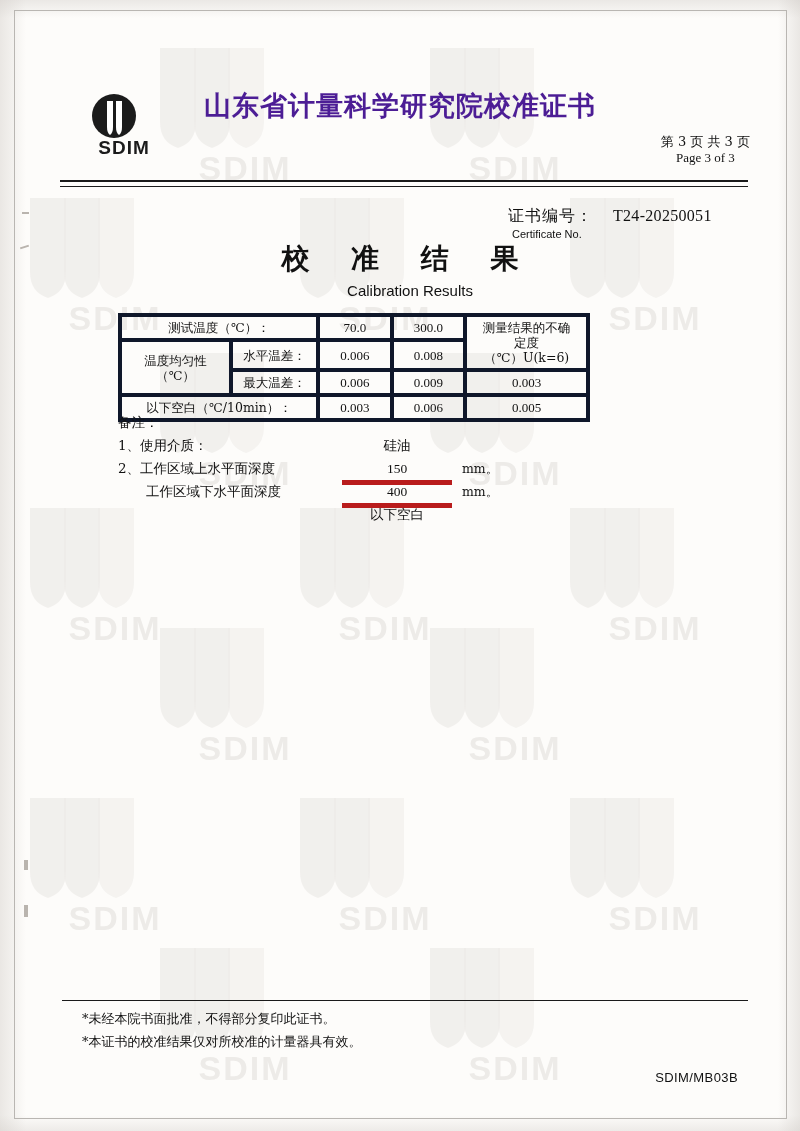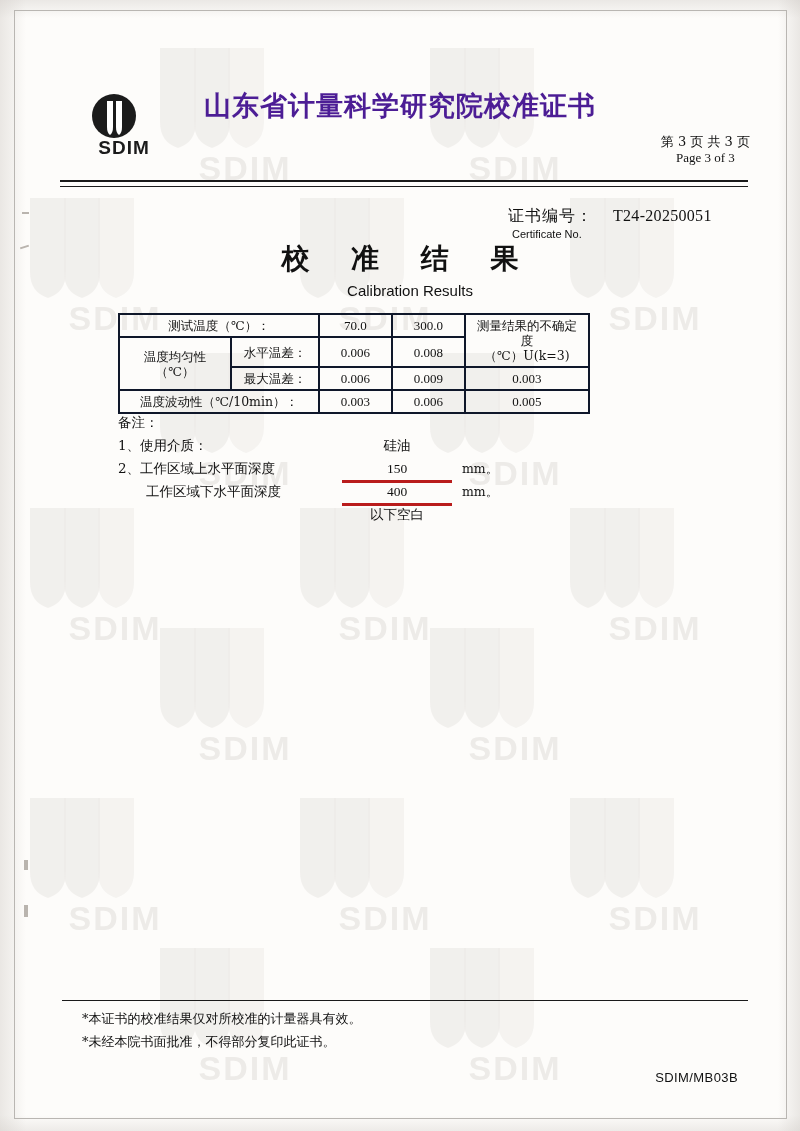--- a/index.html
+++ b/index.html
@@ -166,21 +166,21 @@
   
   .tbl {
     position: absolute;
     left: 118px;
     top: 313px;
     width: 472px;
     border-collapse: collapse;
     font-size: 12.5px;
   }
   .tbl td {
-    border: 2px solid #0f172a;
+    border: 4px solid #0f172a;
     text-align: center;
     padding: 3px 10px;
     font-family: "DejaVu Serif", serif;
     line-height: 15px;
   }
   .tbl td.num {
     font-family: "Liberation Serif", serif;
     font-size: 13px;
   }
   .c-label { width: 118px; }
@@ -205,21 +205,21 @@
   .note-row .txt.indent { left: 28px; }
   .note-row .fill {
     position: absolute;
     left: 224px;
     top: 0;
     width: 110px;
     text-align: center;
     font-family: "Liberation Serif", serif;
     font-size: 13.5px;
   }
-  .note-row .fill.ul { border-bottom: 3px solid #b91c1c; }
+  .note-row .fill.ul { border-bottom: 5px solid #b91c1c; }
   .note-row .unit {
     position: absolute;
     left: 344px;
     top: 0;
     font-family: "DejaVu Serif", serif;
     font-size: 12.5px;
   }
   .note-row .center-text {
     position: absolute;
     left: 224px;
@@ -390,40 +390,40 @@
   <div class="res-en">Calibration Results</div>
 
   <table class="tbl">
     <tbody>
       <tr>
         <td class="c-label" colspan="2">测试温度（℃）：</td>
         <td class="c-v1 num">70.0</td>
         <td class="c-v2 num">300.0</td>
         <td class="c-unc unc-head" rowspan="2">
           <div>测量结果的不确定度</div>
-          <div>（℃）U(k=3)</div>
+          <div>（℃）U(k=6)</div>
         </td>
       </tr>
       <tr>
         <td class="c-label" rowspan="2">
           <div>温度均匀性</div>
           <div>（℃）</div>
         </td>
         <td class="c-sub">水平温差：</td>
         <td class="c-v1 num">0.006</td>
         <td class="c-v2 num">0.008</td>
       </tr>
       <tr>
         <td class="c-sub">最大温差：</td>
         <td class="c-v1 num">0.006</td>
         <td class="c-v2 num">0.009</td>
         <td class="c-unc num">0.003</td>
       </tr>
       <tr>
-        <td class="c-label" colspan="2">温度波动性（℃/10min）：</td>
+        <td class="c-label" colspan="2">以下空白（℃/10min）：</td>
         <td class="c-v1 num">0.003</td>
         <td class="c-v2 num">0.006</td>
         <td class="c-unc num">0.005</td>
       </tr>
     </tbody>
   </table>
 
   <div class="notes">
     <div class="note-row">
       <span class="txt">备注：</span>
@@ -442,22 +442,22 @@
       <span class="fill ul">400</span>
       <span class="unit">mm。</span>
     </div>
     <div class="note-row">
       <span class="center-text">以下空白</span>
     </div>
   </div>
 
   <div class="foot-rule"></div>
   <div class="foot-notes">
+    <div>*未经本院书面批准，不得部分复印此证书。</div>
     <div>*本证书的校准结果仅对所校准的计量器具有效。</div>
-    <div>*未经本院书面批准，不得部分复印此证书。</div>
   </div>
   <div class="foot-code">SDIM/MB03B</div>
 
   <div class="speck" style="left:22px; top:212px; width:7px; height:2px;"></div>
   <div class="speck" style="left:20px; top:246px; width:9px; height:2px; transform:rotate(-18deg);"></div>
   <div class="speck" style="left:24px; top:860px; width:4px; height:10px;"></div>
   <div class="speck" style="left:24px; top:905px; width:4px; height:12px;"></div>
 </div>
 
 </body></html>

